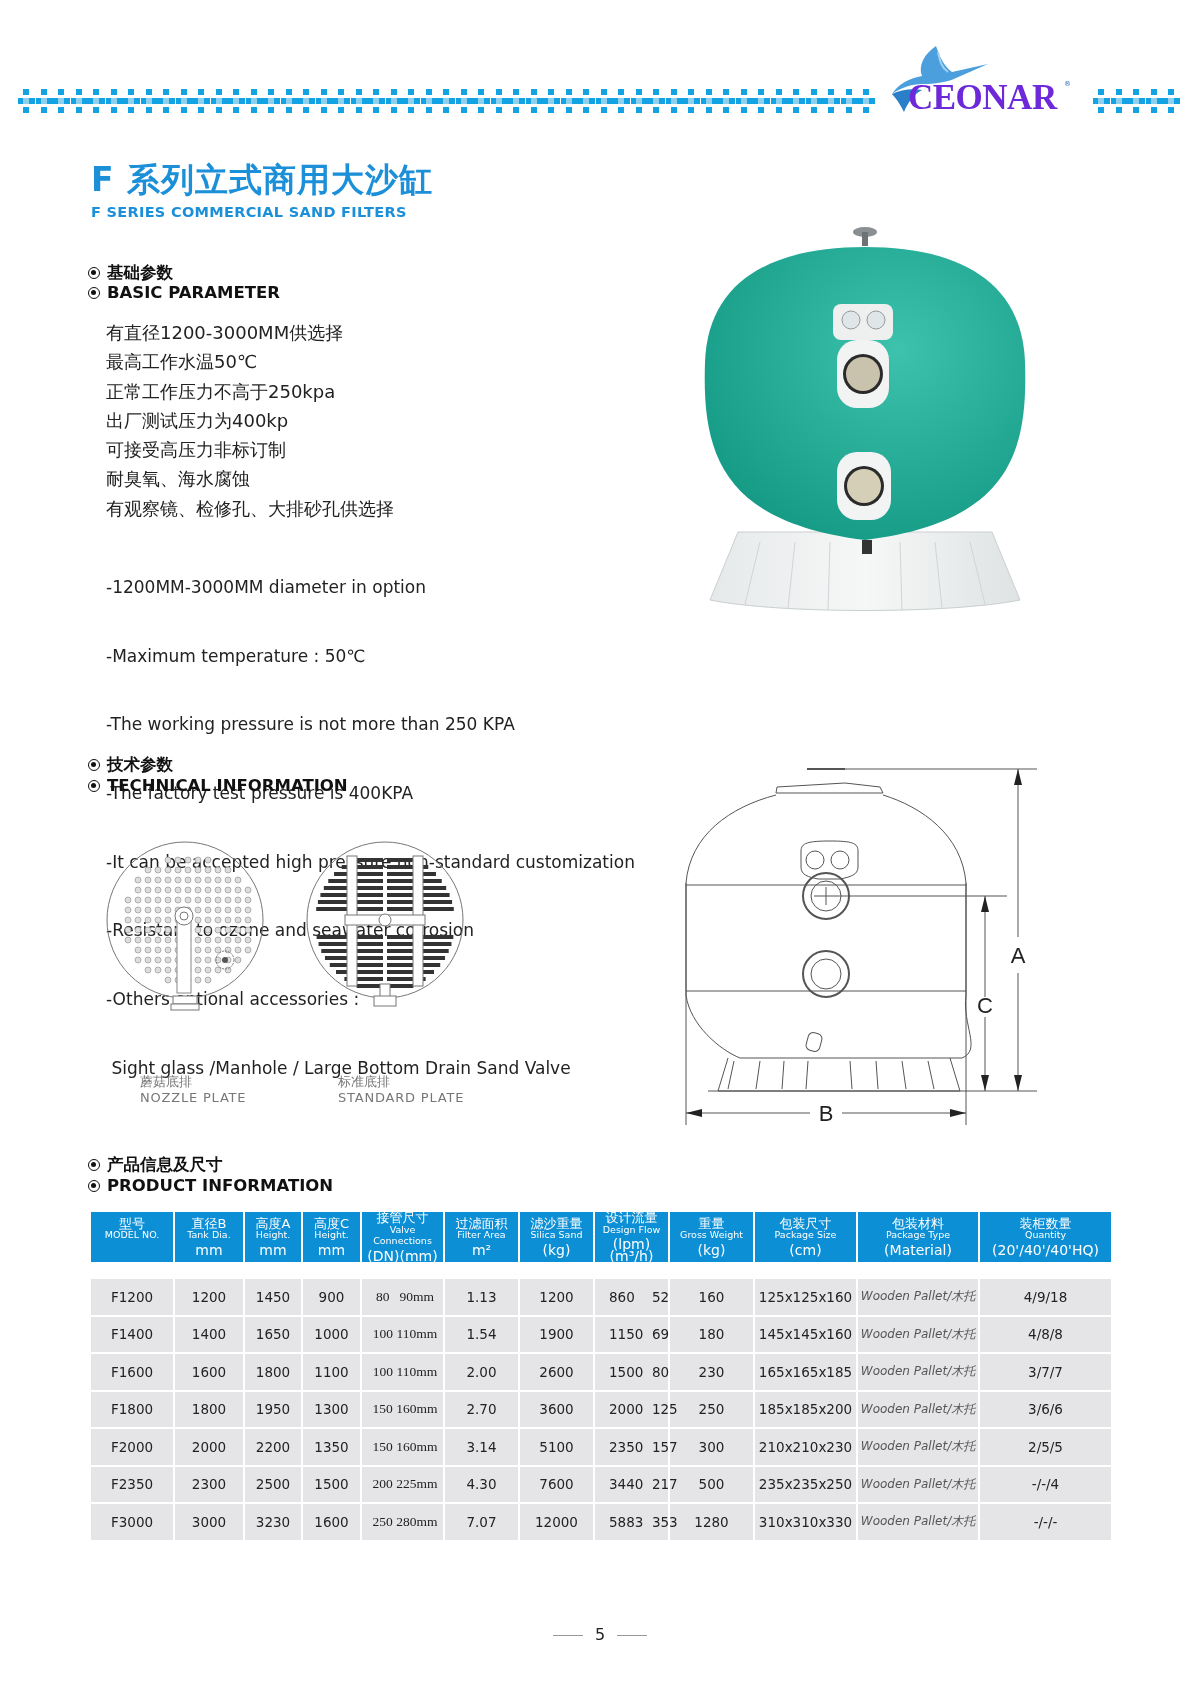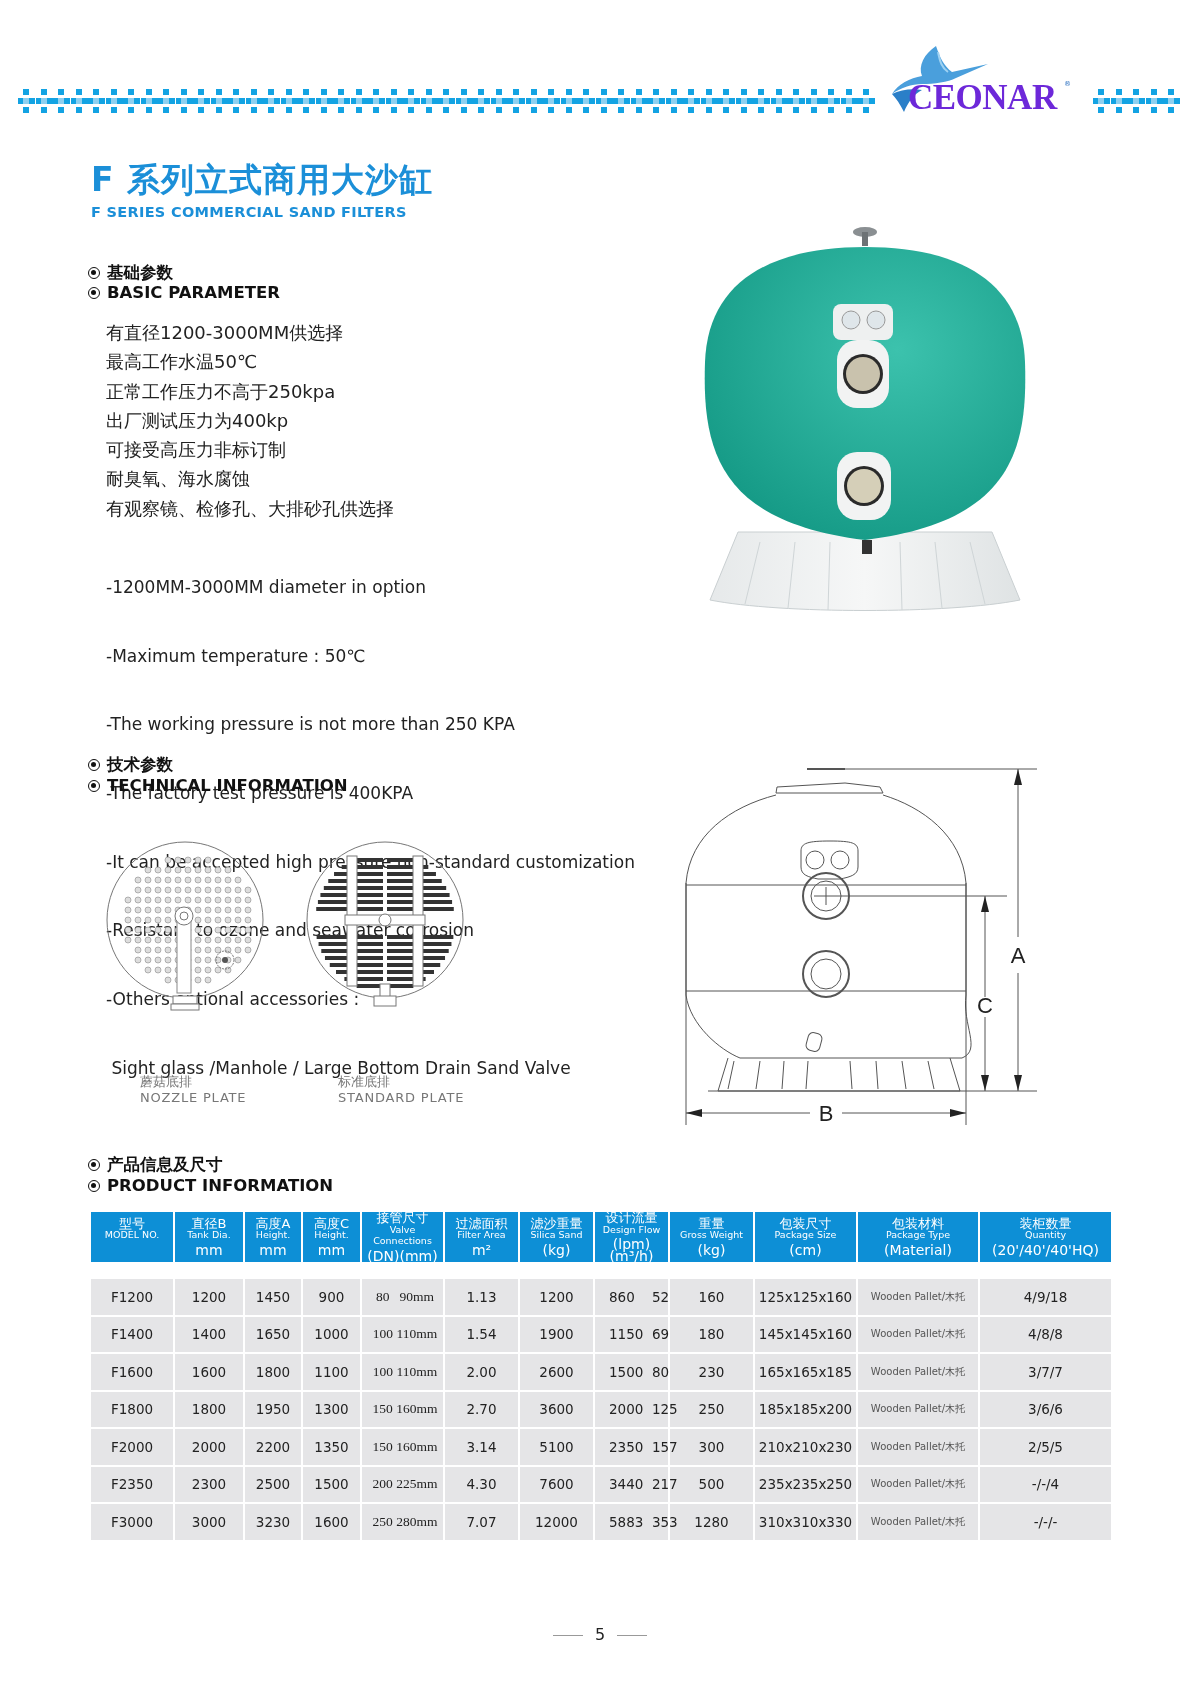--- a/index.html
+++ b/index.html
@@ -30,21 +30,21 @@
   
   table.pt{position:absolute;left:89px;top:1212px;border-collapse:separate;border-spacing:2px 0;width:1021px;table-layout:fixed;}
   table.pt th{background:#0d8fd6;color:#fff;font-weight:normal;height:50px;padding:0;text-align:center;vertical-align:middle;line-height:11.5px;margin-left:48px;}
   table.pt th .h1{font-size:13px;display:block;}
   table.pt th .h2{font-size:9.5px;display:block;}
   table.pt th .h3{font-size:14px;display:block;margin-top:4px;}
   table.pt td{background:#e5e5e7;height:35.5px;border-bottom:2px solid #fff;text-align:center;font-size:13.5px;color:#222;padding:0;}
   table.pt tr.gap td{background:transparent;height:17px;border:none;}
   table.pt td.vc{text-align:center;padding-left:5px;white-space:pre;font-family:Liberation Serif, serif;}
   table.pt td.df{text-align:left;padding-left:14px;white-space:pre;}
-  table.pt td.pk{font-size:10px;color:#555;}
+  table.pt td.pk{font-size:12px;color:#555;font-style:italic;}
   .pagenum{left:0;width:1200px;top:1625px;text-align:center;font-size:16px;color:#222;}
   .pagenum span.line{display:inline-block;width:30px;height:1.5px;background:#999;vertical-align:middle;margin:0 12px;}
 </style>
 </head>
 <body>
 
 <div class="dots" style="left:18px;" id="dotsL">
     <div class="dotcol">
       <i class="t"></i>
       <i class="m1"></i>

